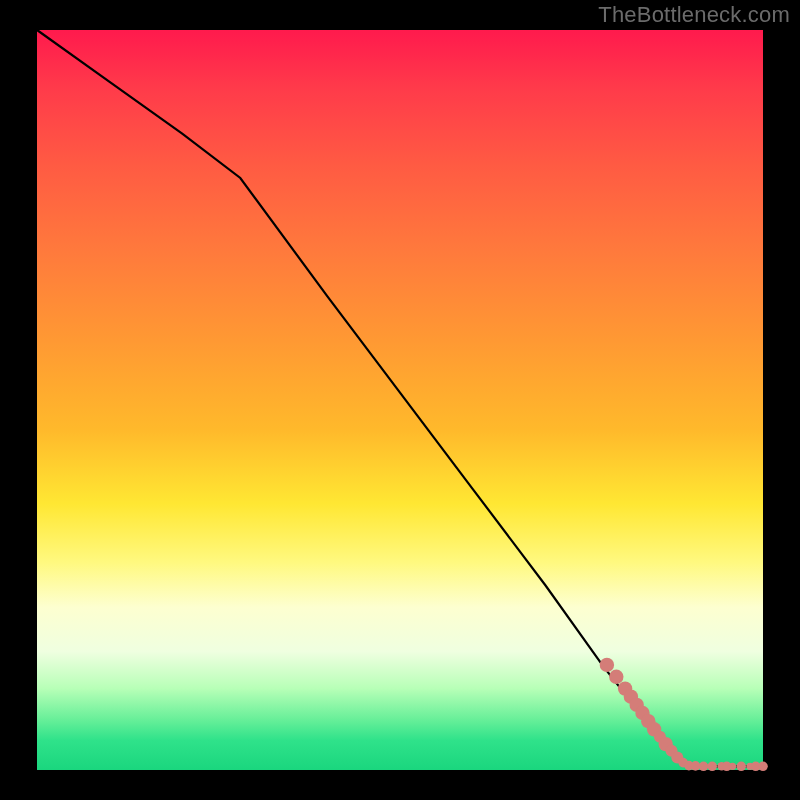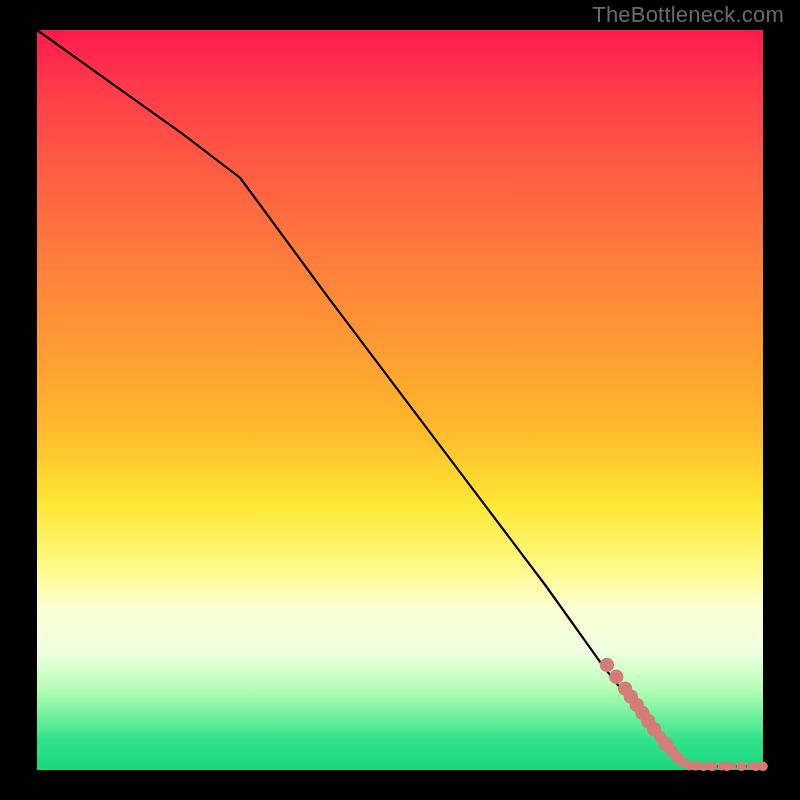--- a/index.html
+++ b/index.html
@@ -13,21 +13,21 @@
   }
   .frame {
     position: relative;
     width: 800px;
     height: 800px;
     background: #000;
   }
   .watermark {
     position: absolute;
     top: 2px;
-    right: 16px;
+    right: 10px;
     color: #6b6b6b;
     font-size: 22px;
     font-weight: 500;
     letter-spacing: 0.2px;
     z-index: 5;
     user-select: none;
   }
   .plot-area {
     position: absolute;
     left: 37px;

